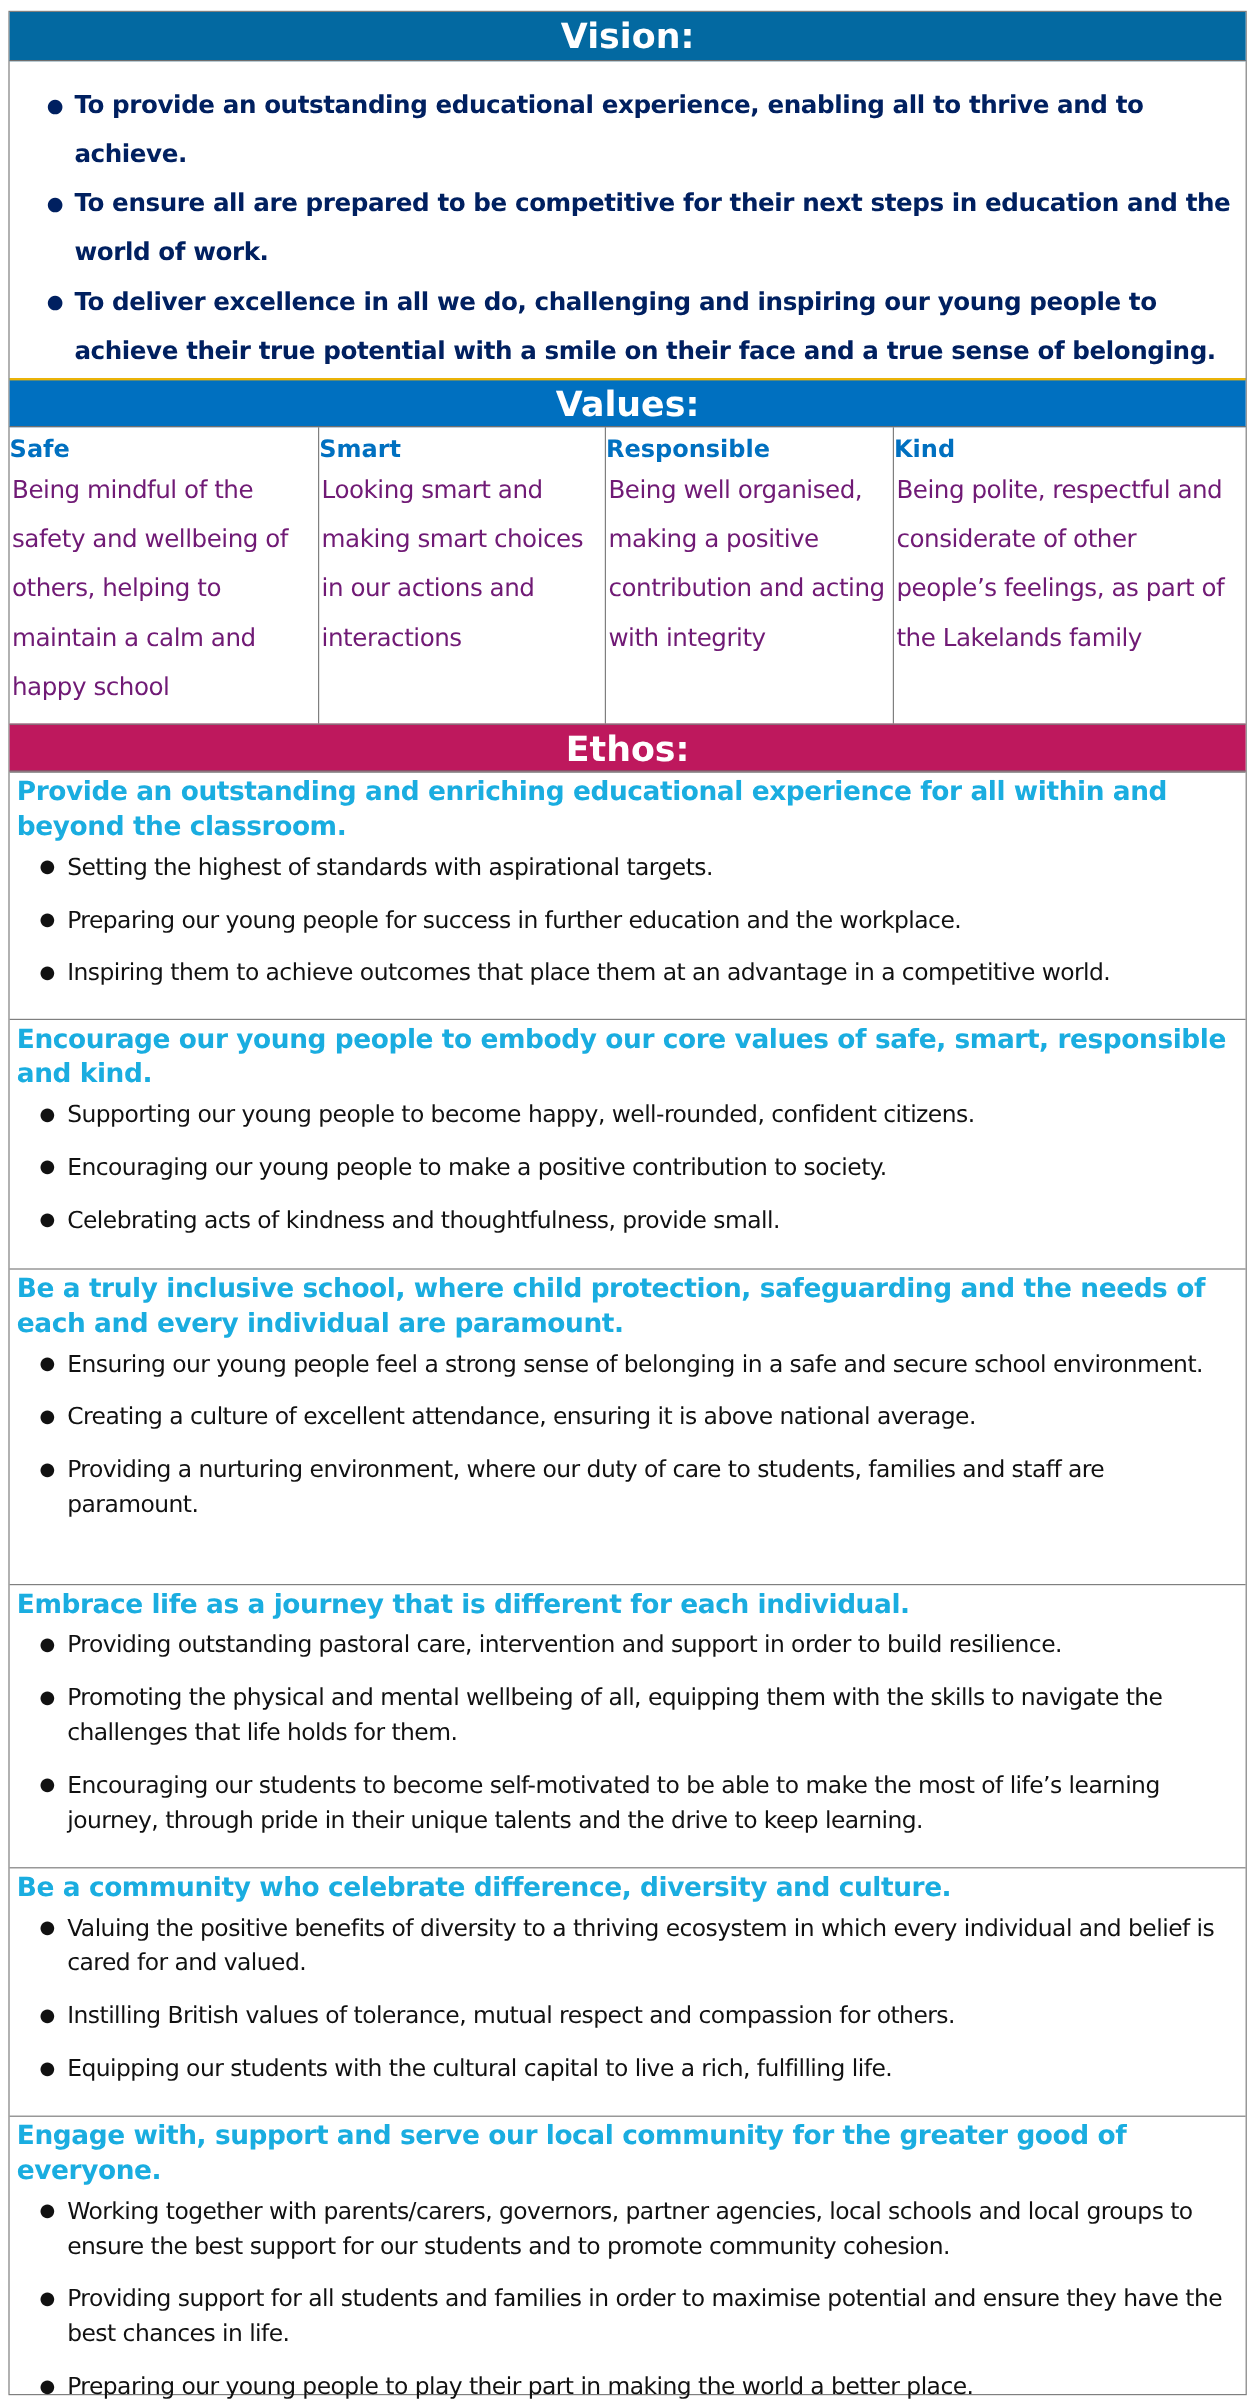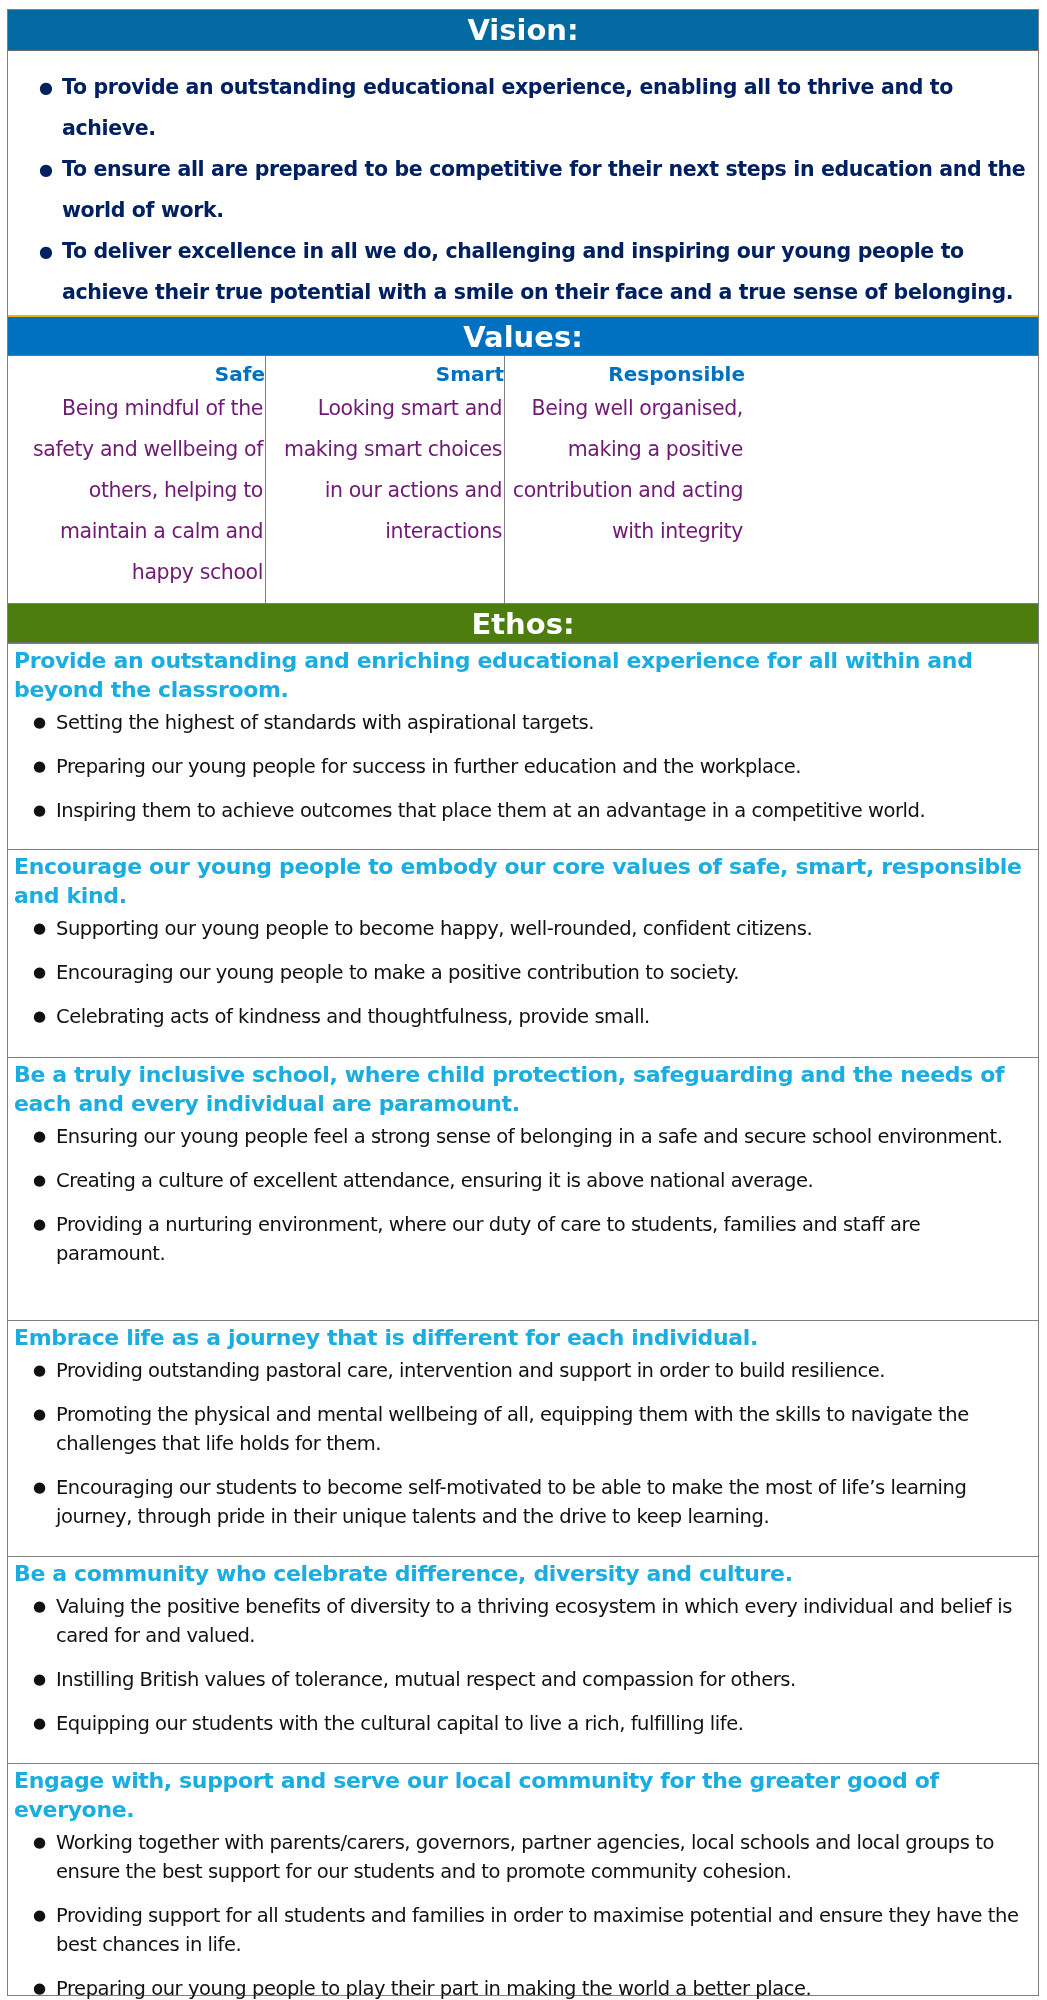--- a/index.html
+++ b/index.html
@@ -1,29 +1,29 @@
 <!DOCTYPE html>
 <html><head>
 <meta charset="utf-8">
 <style>
   html, body { margin: 0; padding: 0; background: #ffffff; }
   body { width: 1047px; height: 2000px; position: relative; overflow: hidden; font-family: "DejaVu Sans", sans-serif; }
   .frame { position: absolute; left: 7px; top: 9px; width: 1030px; height: 1985px; border: 1px solid #7f7f7f; box-sizing: content-box; }
   .hdr { position: absolute; left: 0; width: 100%; color: #ffffff; font-weight: bold; text-align: center; font-family: "DejaVu Sans", sans-serif; box-sizing: border-box; border-bottom: 1px solid #6f6f6f; }
   .hdr.vision { top: 0; height: 41px; background: #0369a1; font-size: 29px; line-height: 41px; }
   .hdr.values { top: 305px; height: 41px; background: #0070C0; font-size: 29px; line-height: 41px; border-top: 2px solid #eab308; }
-  .hdr.ethos { top: 593px; height: 40px; background: #4d7c0f; font-size: 29px; line-height: 40px; border-top: 1px solid #7f7f7f; }
+  .hdr.ethos { top: 593px; height: 40px; background: #be185d; font-size: 29px; line-height: 40px; border-top: 1px solid #7f7f7f; }
 
   .vision-body { position: absolute; left: 0; top: 41px; width: 100%; height: 264px; }
   .vision-body ul { margin: 0; padding: 16px 0 0 54px; list-style: none; }
   .vision-body li { position: relative; color: #002060; font-weight: bold; font-size: 20.5px; line-height: 41px; letter-spacing: -0.35px; padding-right: 8px; }
   .vision-body li .bullet { position: absolute; left: -23px; top: 0; font-size: 16px; }
 
   .values-table { position: absolute; left: 0; top: 346px; width: 100%; height: 247px; display: flex; }
-  .vcell { box-sizing: border-box; border-right: 1px solid #7f7f7f; text-align: right; padding-top: 4px; }
+  .vcell { box-sizing: border-box; border-right: 1px solid #7f7f7f; text-align: left; padding-top: 4px; }
   .vcell:last-child { border-right: none; }
   .vcell .vt { color: #0070C0; font-weight: bold; font-size: 20px; line-height: 28px; }
   .vcell .vd { color: #701a75; font-size: 20.5px; line-height: 41px; letter-spacing: -0.4px; padding: 0 2px; }
 
   .ethos-sec { position: absolute; left: 0; width: 100%; box-sizing: border-box; border-top: 1px solid #7f7f7f; padding: 2px 8px 0 6px; }
   .ethos-sec .eh { color: #1AADE0; font-weight: bold; font-size: 22px; line-height: 29px; letter-spacing: -0.35px; }
   .ethos-sec ul { list-style: none; margin: 4px 0 0 0; padding: 0 0 0 42px; }
   .ethos-sec li { position: relative; color: #111111; font-size: 19.5px; line-height: 29px; letter-spacing: -0.45px; margin-bottom: 15px; }
   .ethos-sec li .bullet { position: absolute; left: -23px; top: 0; font-size: 15px; }
 </style>
@@ -47,20 +47,24 @@
       <div class="vt">Safe</div>
       <div class="vd">Being mindful of the safety and wellbeing of others, helping to maintain a calm and happy school</div>
     </div>
     <div class="vcell" style="width:239px">
       <div class="vt">Smart</div>
       <div class="vd">Looking smart and making smart choices in our actions and interactions</div>
     </div>
     <div class="vcell" style="width:240px">
       <div class="vt">Responsible</div>
       <div class="vd">Being well organised, making a positive contribution and acting with integrity</div>
+    </div>
+    <div class="vcell" style="width:293px">
+      <div class="vt">Kind</div>
+      <div class="vd">Being polite, respectful and considerate of other people’s feelings, as part of the Lakelands family</div>
     </div>
   </div>
 
   <div class="hdr ethos">Ethos:</div>
 
   <div class="ethos-sec" style="top:633px;height:206px">
     <div class="eh">Provide an outstanding and enriching educational experience for all within and beyond the classroom.</div>
     <ul>
       <li><span class="bullet">●</span><span>Setting the highest of standards with aspirational targets.</span></li>
       <li><span class="bullet">●</span><span>Preparing our young people for success in further education and the workplace.</span></li>

